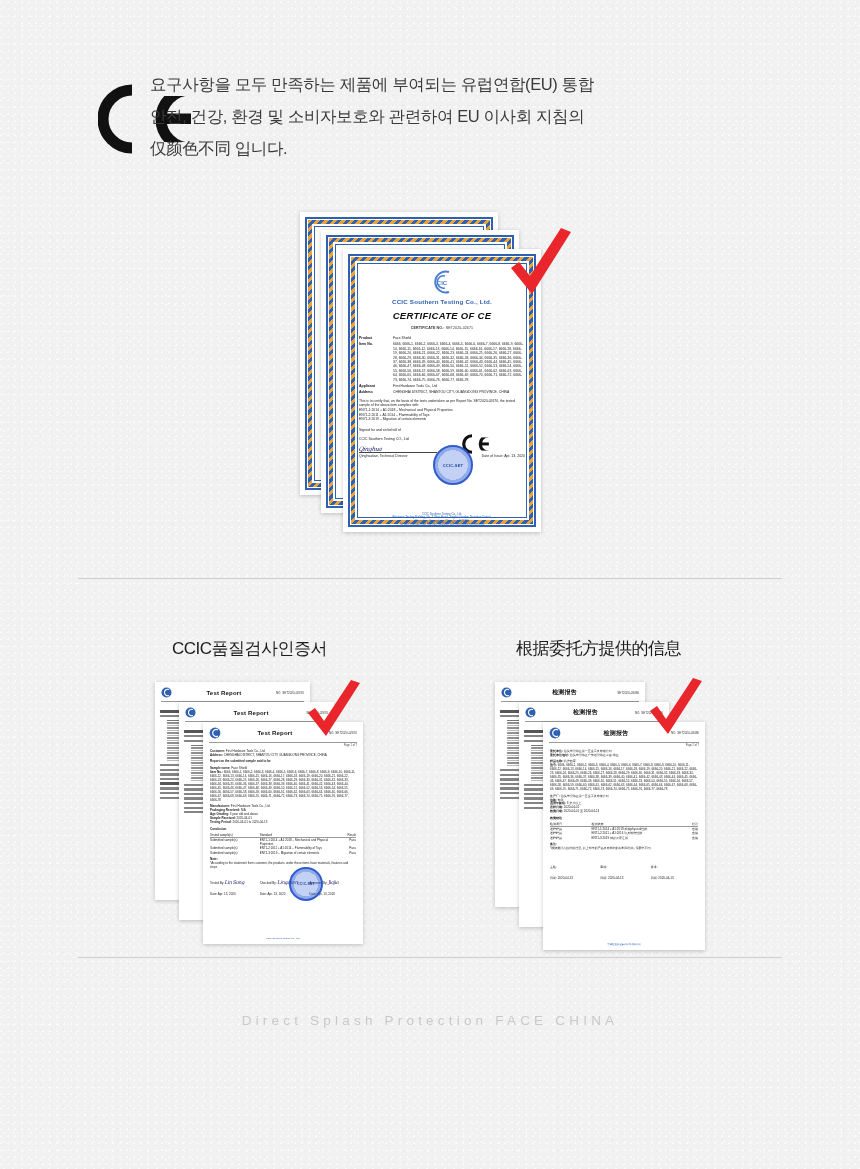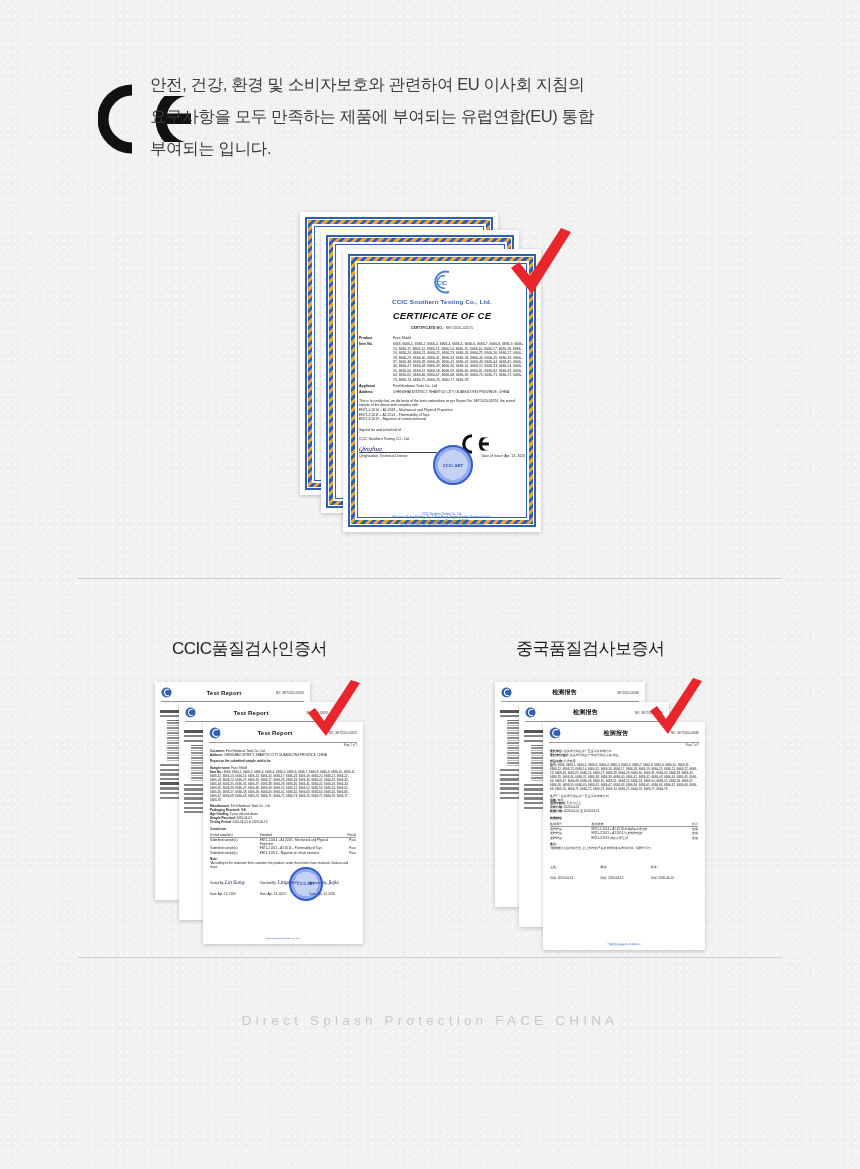--- a/index.html
+++ b/index.html
@@ -285,23 +285,23 @@
     <svg width="96" height="70" viewBox="0 0 96 70" aria-hidden="true">
       <path d="M34 6 A29 29 0 1 0 34 64" fill="none" stroke="#111" stroke-width="11"></path>
       <path d="M92 6 A29 29 0 1 0 92 64" fill="none" stroke="#111" stroke-width="11"></path>
       <rect x="62" y="29.5" width="31" height="10.5" fill="#111"></rect>
       <rect x="58" y="0" width="40" height="12" fill="#f1f1f1"></rect>
       <rect x="58" y="58" width="40" height="12" fill="#f1f1f1"></rect>
     </svg>
   </div>
 
   <div class="intro-text">
+    <p>요구사항을 모두 만족하는 제품에 부여되는 유럽연합(EU) 통합</p>
     <p>안전, 건강, 환경 및 소비자보호와 관련하여 EU 이사회 지침의</p>
-    <p>요구사항을 모두 만족하는 제품에 부여되는 유럽연합(EU) 통합</p>
-    <p>부여되는 입니다.</p>
+    <p>仅颜色不同 입니다.</p>
   </div>
 </div>
 
 <div class="stack" style="left:300px; top:212px; width:280px; height:320px;">
 
   <div class="sheet" style="left:0; top:0; width:198px; height:283px;">
     <div class="cert-border-outer" style="inset:5px;"></div>
     <div class="cert-border-zig" style="inset:8px;"></div>
     <div class="cert-inner" style="inset:14px;"></div>
   </div>
@@ -662,21 +662,21 @@
     <div class="rep-foot">CCIC Southern Testing Co., Ltd.</div>
   </div>
 
   <div class="check" style="left:148px; top:-2px;">
     <svg width="62" height="64" viewBox="0 0 62 64">
       <path d="M5 33 L23 56 L57 3 L48 0 L21 41 L12 28 Z" fill="#e8262b"></path>
     </svg>
   </div>
 </div>
 
-<div class="sec-heading" style="left:516px; top:637px;">중국품질검사보증서</div>
+<div class="sec-heading" style="left:516px; top:637px;">根据委托方提供的信息</div>
 
 <div class="stack" style="left:495px; top:682px; width:250px; height:250px;">
 
   <div class="sheet" style="left:0; top:0; width:150px; height:225px;">
     <div class="rep-head">
       <svg class="rep-logo" width="11" height="11" viewBox="0 0 11 11">
         <circle cx="5.5" cy="5.5" r="5" fill="#2f61b0"></circle>
         <path d="M8 2.6 A3.2 3.2 0 1 0 8 8.4" fill="none" stroke="#fff" stroke-width="1.1"></path>
       </svg>
       <div class="rep-title">检测报告</div>

